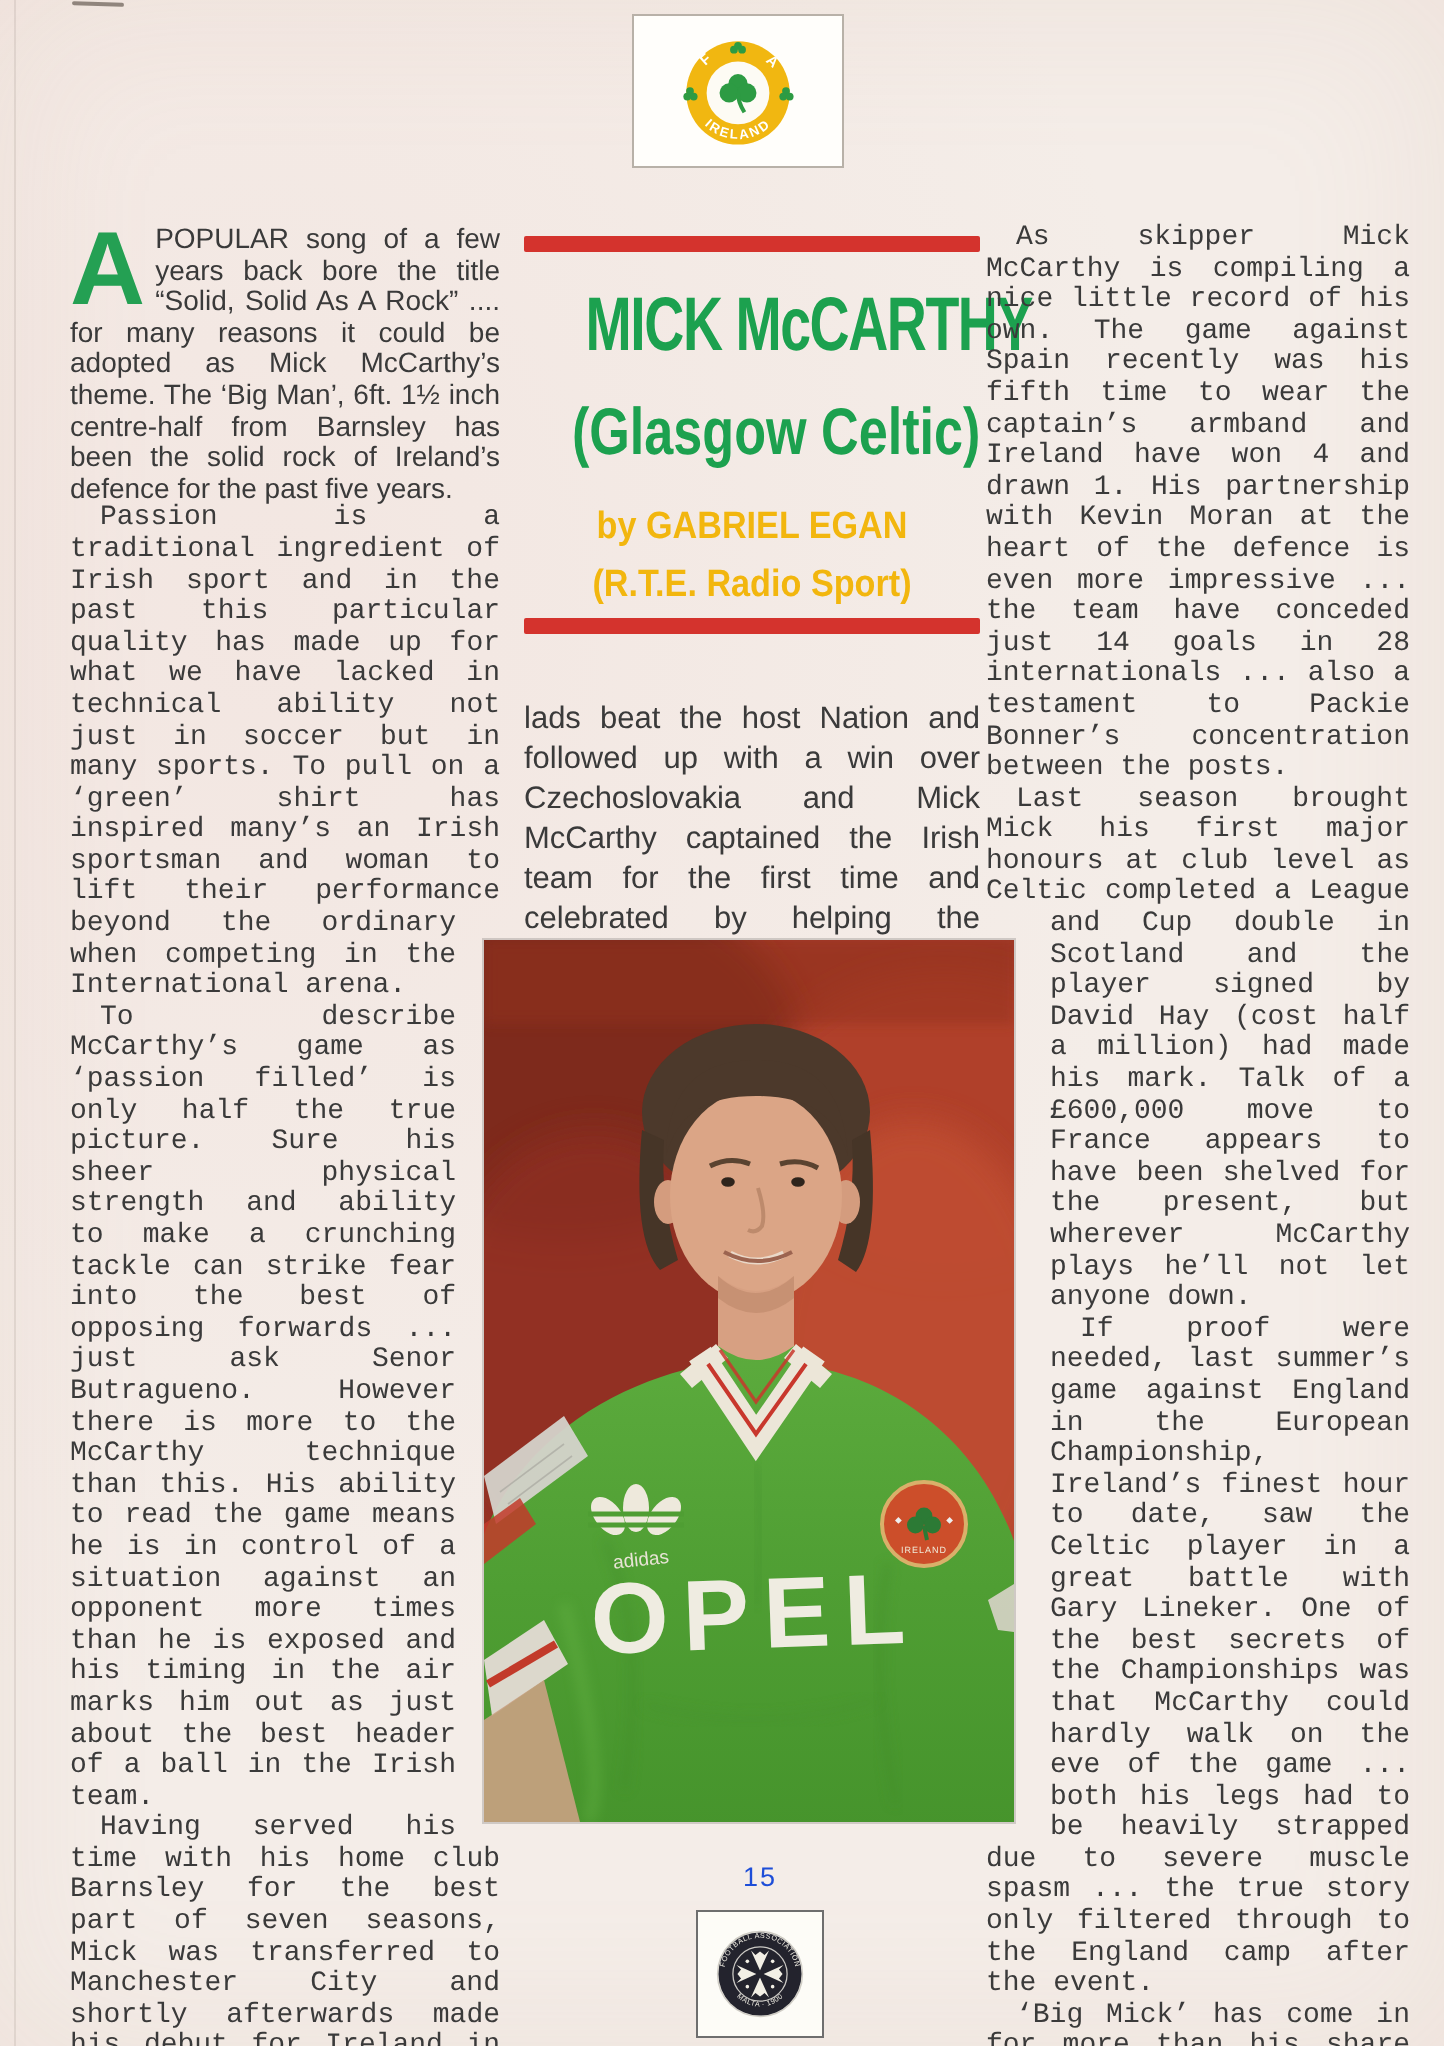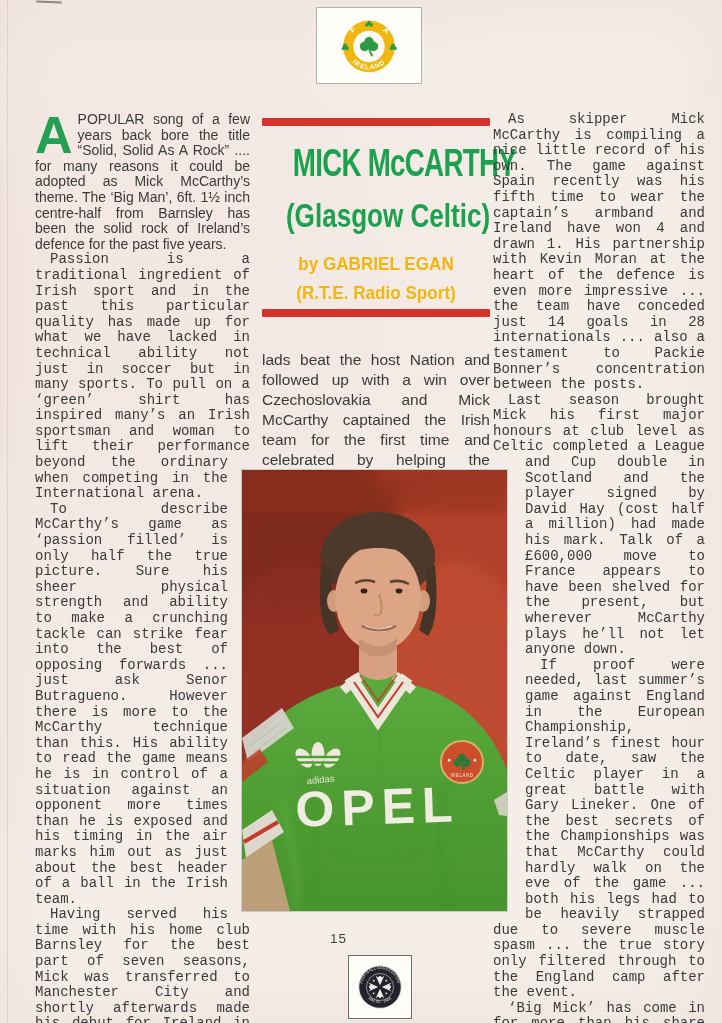--- a/index.html
+++ b/index.html
@@ -46,22 +46,22 @@
     white-space:nowrap;transform:scaleX(.9);transform-origin:50% 50%;}
   .hl-org{margin:7px 0 0;}
   .center-para{margin-top:20px;font-size:15.5px;line-height:20px;}
 
   
   .photo{position:absolute;left:242px;top:470px;width:265px;height:441px;
     outline:1px solid rgba(0,0,0,.15);}
   .photo svg{display:block;}
 
   
-  .page-number{position:absolute;left:330px;top:931px;width:100px;
-    font-size:13.5px;color:#404040;letter-spacing:1px;}
+  .page-number{position:absolute;left:330px;top:931px;width:100px;text-align:center;
+    font-size:13.5px;color:#1d4ed8;letter-spacing:1px;}
   .mfa-box{position:absolute;left:348px;top:955px;width:62px;height:62px;background:#fdfcf7;
     border:1px solid #6e6e6e;display:flex;align-items:center;justify-content:center;}
 
   svg text{font-family:"Liberation Sans", sans-serif;}
 </style>
 </head>
 <body>
 
 <div class="page">
   <div class="crease-left"></div>

